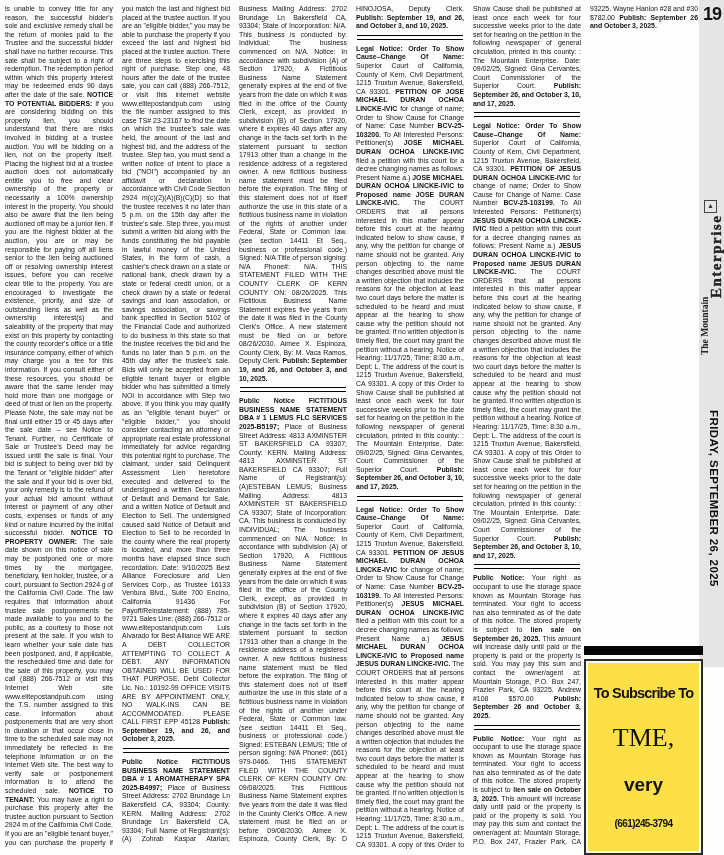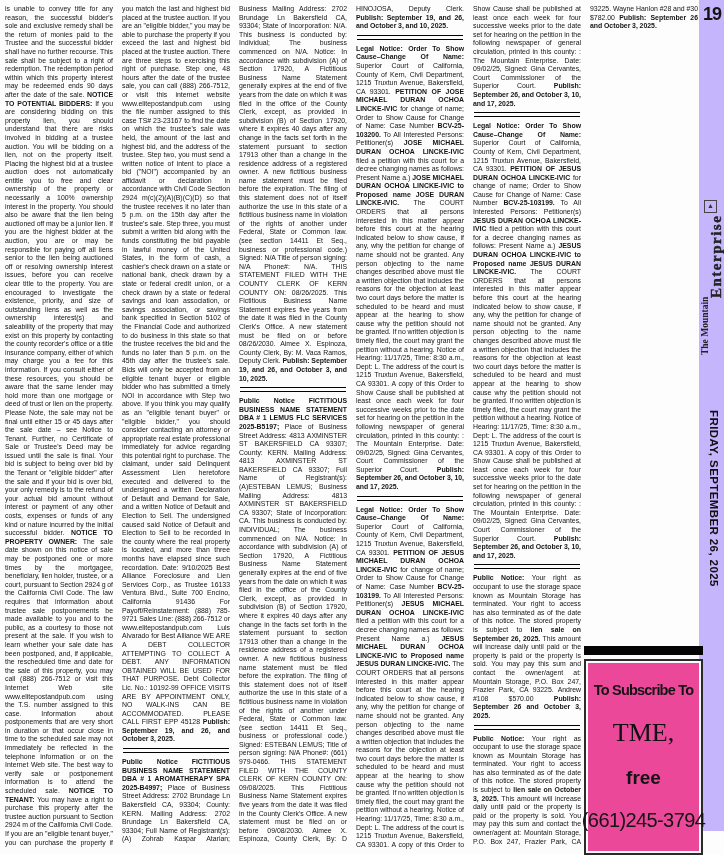--- a/index.html
+++ b/index.html
@@ -7,46 +7,46 @@
         font-family:"Liberation Sans",sans-serif;color:#141414;}
   .cols{position:absolute;left:5px;top:5px;width:693px;height:846px;
         column-count:6;column-gap:9px;column-fill:auto;
         font-size:6.9px;line-height:8.6px;text-align:justify;
         hyphens:auto;-webkit-hyphens:auto;word-spacing:-0.2px;}
   .notice{margin:0;}
   .b{font-weight:bold;}
   .notice-divider{height:3px;border-top:1.2px solid #000;border-bottom:1.2px solid #000;
         margin:4px 1px 5px 1px;}
   
-  .sidebar{position:absolute;right:0;top:0;width:25px;height:831px;background:#c4b5fd;}
+  .sidebar{position:absolute;right:0;top:0;width:25px;height:667px;background:#e5e5e5;}
   .page-num{position:absolute;top:4px;right:3px;font-size:18px;font-weight:bold;
         letter-spacing:-1px;font-family:"Liberation Sans",sans-serif;}
   .ornament{position:absolute;top:200px;right:7px;width:11px;height:11px;border:1px solid #444;
         font-size:7px;line-height:10px;text-align:center;color:#333;}
   .mast-enterprise{position:absolute;top:108px;right:-1px;height:190px;
         writing-mode:vertical-rl;transform:rotate(180deg);
         font-family:"Liberation Serif",serif;font-weight:bold;font-size:15px;
         letter-spacing:1.5px;color:#222;-webkit-text-stroke:0.4px #222;}
   .mast-mountain{position:absolute;top:225px;right:14px;height:130px;
         writing-mode:vertical-rl;transform:rotate(180deg);
         font-family:"Liberation Serif",serif;font-size:9.5px;font-weight:bold;color:#222;}
   .edition-date{position:absolute;top:410px;right:4px;height:245px;
         writing-mode:vertical-rl;font-size:11.5px;font-weight:bold;letter-spacing:0.4px;
         white-space:nowrap;color:#111;}
   
   .subscribe-bar{position:absolute;left:584px;top:646px;width:119px;height:9px;background:#050505;z-index:6;}
   .subscribe-box{position:absolute;left:584px;top:659px;width:115px;height:188px;z-index:6;
-        background:#ec4899;border:2px solid #2a2a2a;box-shadow:inset 0 0 0 2px #fafafa;
+        background:#fde047;border:2px solid #2a2a2a;box-shadow:inset 0 0 0 2px #fafafa;
         display:flex;flex-direction:column;align-items:center;justify-content:space-evenly;
         text-align:center;padding:2px 0;}
   .sub1{font-size:14.5px;font-weight:bold;letter-spacing:-0.8px;white-space:nowrap;}
   .sub2{font-family:"Liberation Serif",serif;font-size:26px;color:#111;}
   .sub2 .und{}
   .sub3{font-size:19px;font-weight:bold;}
-  .sub4{font-size:20px;font-weight:normal;letter-spacing:-0.6px;white-space:nowrap;}
+  .sub4{font-size:10px;font-weight:bold;letter-spacing:-0.6px;white-space:nowrap;}
 </style>
 </head>
 <body>
 
 <div class="page">
 
   <div class="cols">
       <div class="notice"><span>is unable to convey title for any reason, the successful bidder's sole and exclusive remedy shall be the return of monies paid to the Trustee and the successful bidder shall have no further recourse. This sale shall be subject to a right of redemption. The redemption period within which this property interest may be redeemed ends 90 days after the date of the sale. </span><span class="b">NOTICE TO POTENTIAL BIDDERS: </span><span>If you are considering bidding on this property lien, you should understand that there are risks involved in bidding at a trustee auction. You will be bidding on a lien, not on the property itself. Placing the highest bid at a trustee auction does not automatically entitle you to free and clear ownership of the property or necessarily a 100% ownership interest in the property. You should also be aware that the lien being auctioned off may be a junior lien. If you are the highest bidder at the auction, you are or may be responsible for paying off all liens senior to the lien being auctioned off or resolving ownership interest issues, before you can receive clear title to the property. You are encouraged to investigate the existence, priority, and size of outstanding liens as well as the ownership interest(s) and saleability of the property that may exist on this property by contacting the county recorder's office or a title insurance company, either of which may charge you a fee for this information. If you consult either of these resources, you should be aware that the same lender may hold more than one mortgage or deed of trust or lien on the property. Please Note, the sale may not be final until either 15 or 45 days after the sale date – see Notice to Tenant. Further, no Certificate of Sale or Trustee's Deed may be issued until the sale is final. Your bid is subject to being over bid by the Tenant or "eligible bidder" after the sale and if your bid is over bid, your only remedy is to the refund of your actual bid amount without interest or payment of any other costs, expenses or funds of any kind or nature incurred by the initial successful bidder. </span><span class="b">NOTICE TO PROPERTY OWNER: </span><span>The sale date shown on this notice of sale may be postponed one or more times by the mortgagee, beneficiary, lien holder, trustee, or a court, pursuant to Section 2924 g of the California Civil Code. The law requires that information about trustee sale postponements be made available to you and to the public, as a courtesy to those not present at the sale. If you wish to learn whether your sale date has been postponed, and, if applicable, the rescheduled time and date for the sale of this property, you may call (888) 266-7512 or visit this Internet Web site www.elitepostandpub.com using the T.S. number assigned to this case. Information about postponements that are very short in duration or that occur close in time to the scheduled sale may not immediately be reflected in the telephone information or on the Internet Web site. The best way to verify sale or postponement information is to attend the scheduled sale. </span><span class="b">NOTICE TO TENANT: </span><span>You may have a right to purchase this property after the trustee auction pursuant to Section 2924 m of the California Civil Code. If you are an "eligible tenant buyer," you can purchase the property if you match the last and highest bid placed at the trustee auction. If you are an "eligible bidder," you may be able to purchase the property if you exceed the last and highest bid placed at the trustee auction. There are three steps to exercising this right of purchase. Step one, 48 hours after the date of the trustee sale, you can call (888) 266-7512, or visit this internet website www.elitepostandpub.com using the file number assigned to this case TS# 23-23167 to find the date on which the trustee's sale was held, the amount of the last and highest bid, and the address of the trustee. Step two, you must send a written notice of intent to place a bid ("NOI") accompanied by an affidavit or declaration in accordance with Civil Code Section 2924 m(c)(2)(A)(B)(C)(D) so that the trustee receives it no later than 5 p.m. on the 15th day after the trustee's sale. Step three, you must submit a written bid along with the funds constituting the bid payable in lawful money of the United States, in the form of cash, a cashier's check drawn on a state or national bank, check drawn by a state or federal credit union, or a check drawn by a state or federal savings and loan association, or savings association, or savings bank specified in Section 5102 of the Financial Code and authorized to do business in this state so that the trustee receives the bid and the funds no later than 5 p.m. on the 45th day after the trustee's sale. Bids will only be accepted from an eligible tenant buyer or eligible bidder who has submitted a timely NOI in accordance with Step two above. If you think you may qualify as an "eligible tenant buyer" or "eligible bidder," you should consider contacting an attorney or appropriate real estate professional immediately for advice regarding this potential right to purchase. The claimant, under said Delinquent Assessment Lien heretofore executed and delivered to the undersigned a written Declaration of Default and Demand for Sale, and a written Notice of Default and Election to Sell. The undersigned caused said Notice of Default and Election to Sell to be recorded in the county where the real property is located, and more than three months have elapsed since such recordation. Date: 9/10/2025 Best Alliance Foreclosure and Lien Services Corp., as Trustee 16133 Ventura Blvd., Suite 700 Encino, California 91436 For Payoff/Reinstatement: (888) 785-9721 Sales Line: (888) 266-7512 or www.elitepostandpub.com Luis Alvarado for Best Alliance WE ARE A DEBT COLLECTOR ATTEMPTING TO COLLECT A DEBT. ANY INFORMATION OBTAINED WILL BE USED FOR THAT PURPOSE. Debt Collector Lic. No.: 10192-99 OFFICE VISITS ARE BY APPOINTMENT ONLY, NO WALK-INS CAN BE ACCOMMODATED. PLEASE CALL FIRST EPP 45128 </span><span class="b">Publish: September 19, and 26, and October 3, 2025.</span></div>
       <div class="notice-divider"></div>
       <div class="notice"><span class="b">Public Notice FICTITIOUS BUSINESS NAME STATEMENT DBA # 1 AROMATHERAPY SPA 2025-B4997; </span><span>Place of Business Street Address: 2702 Brundage Ln Bakersfield CA, 93304; County: KERN. Mailing Address: 2702 Brundage Ln Bakersfield CA, 93304; Full Name of Registrant(s): (A) Zohrab Kaspar Atarian; Business Mailing Address: 2702 Brundage Ln Bakersfield CA, 93304; State of Incorporation: N/A. This business is conducted by: Individual; The business commenced on N/A. Notice: In accordance with subdivision (A) of Section 17920, A Fictitious Business Name Statement generally expires at the end of five years from the date on which it was filed in the office of the County Clerk, except, as provided in subdivision (B) of Section 17920, where it expires 40 days after any change in the facts set forth in the statement pursuant to section 17913 other than a change in the residence address of a registered owner. A new fictitious business name statement must be filed before the expiration. The filing of this statement does not of itself authorize the use in this state of a fictitious business name in violation of the rights of another under Federal, State or Common law. (see section 14411 Et Seq., business or professional code.) Signed: N/A Title of person signing: N/A Phone#: N/A. THIS STATEMENT FILED WITH THE COUNTY CLERK OF KERN COUNTY ON: 08/26/2025. This Fictitious Business Name Statement expires five years from the date it was filed in the County Clerk's Office. A new statement must be filed on or before 08/26/2030. Aimee X. Espinoza, County Clerk, By: M. Vaca Ramos, Deputy Clerk. </span><span class="b">Publish: September 19, and 26, and October 3, and 10, 2025.</span></div>
@@ -69,17 +69,17 @@
     <div class="ornament">▲</div>
     <div class="mast-enterprise">Enterprise</div>
     <div class="mast-mountain">The Mountain</div>
     <div class="edition-date">FRIDAY, SEPTEMBER 26, 2025</div>
   </div>
 
   <div class="subscribe-bar"></div>
   <div class="subscribe-box">
     <div class="sub1">To Subscribe To</div>
     <div class="sub2"><span class="und">TME</span><span>,</span></div>
-    <div class="sub3">free</div>
+    <div class="sub3">very</div>
     <div class="sub4">(661)245-3794</div>
   </div>
 
 </div>
 
 </body></html>

